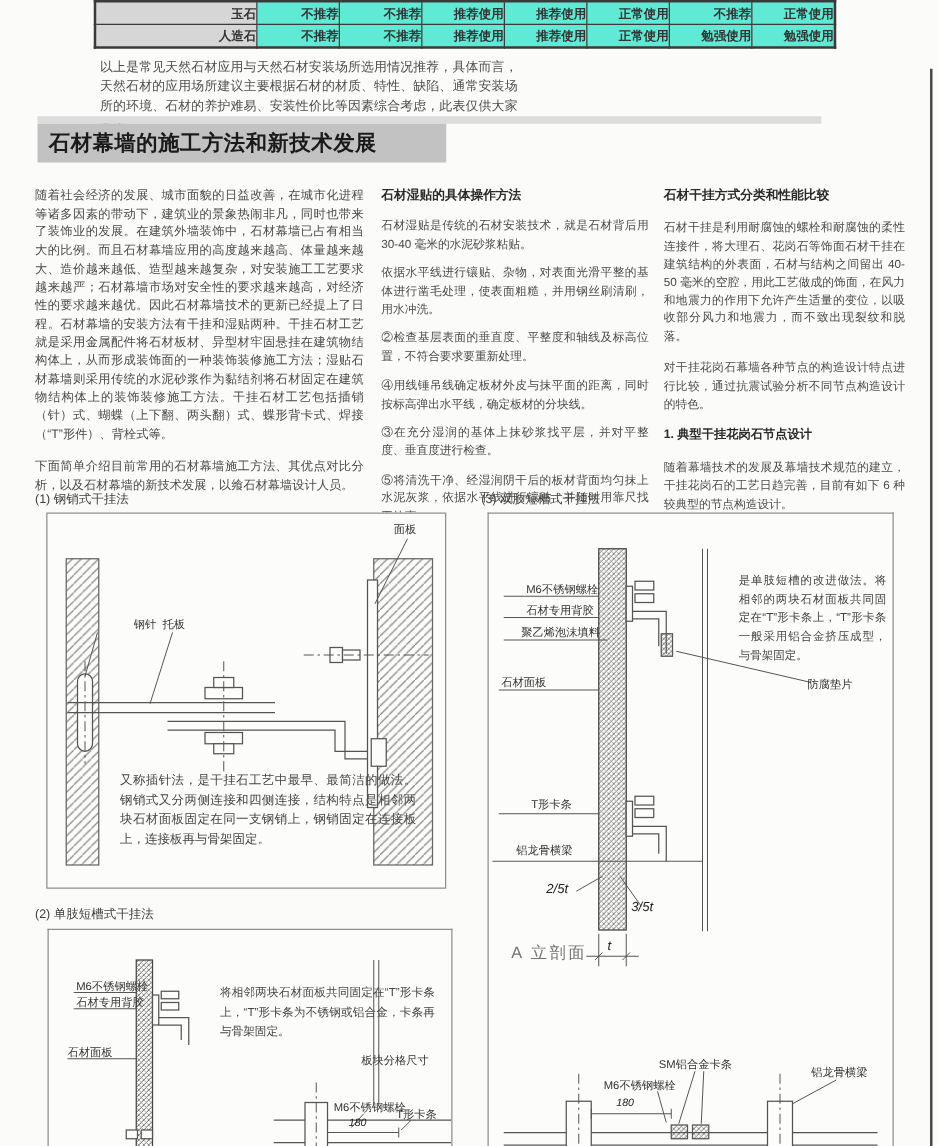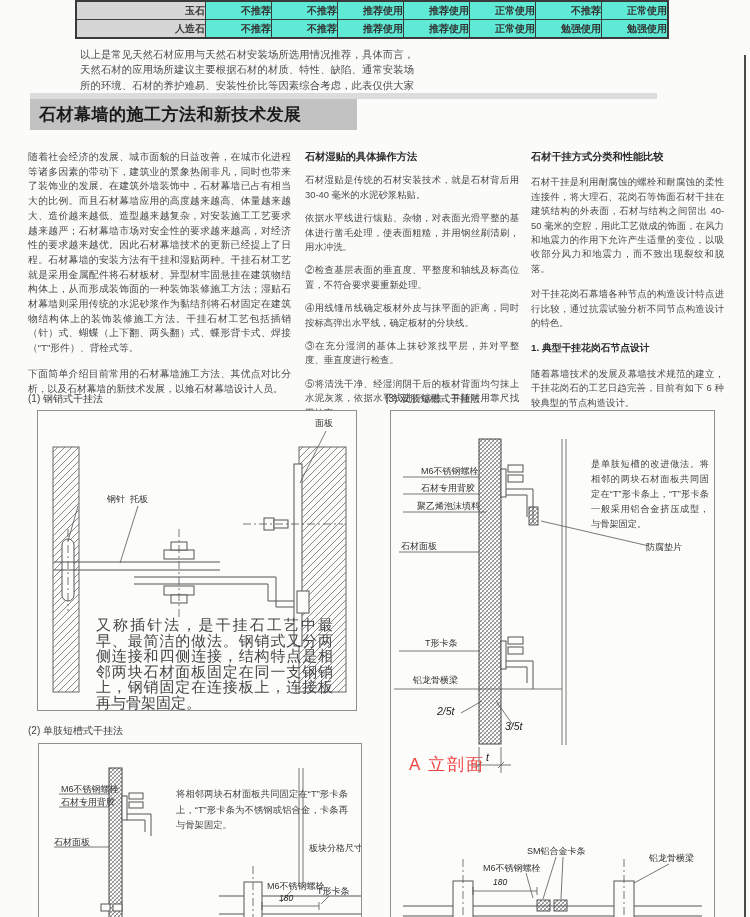--- a/index.html
+++ b/index.html
@@ -36,22 +36,22 @@
   #cap1{left:28px;top:392px;} #cap2{left:28px;top:724px;} #cap3{left:385px;top:392px;text-align:center;}
 
   .dbox{position:absolute;border:1.5px solid #8f8f8f;background:#fcfcfb;overflow:hidden;}
   #dbox1{left:37px;top:410px;width:318px;height:299px;}
   #dbox2{left:38px;top:743px;width:322px;height:174px;border-bottom:none;}
   #dbox3{left:390px;top:410px;width:323px;height:507px;border-bottom:none;}
   .dbox svg{position:absolute;left:0;top:0;}
 
   .dlabel{position:absolute;font-size:9px;color:#333;white-space:nowrap;text-align:right;}
   .dim{font-size:10.5px;font-style:italic;color:#222;}
-  .viewlabel{font-size:17px;letter-spacing:2px;color:#ef4444;}
-  .dnote{position:absolute;font-size:15px;line-height:15.5px;text-align:justify;color:#454545;}
+  .viewlabel{font-size:13px;letter-spacing:2px;color:#737373;}
+  .dnote{position:absolute;font-size:10px;line-height:15.5px;text-align:justify;color:#454545;}
 </style>
 </head>
 <body>
 
 <div class="page">
   <div class="page-edge"></div>
 
   <table class="toptable">
     <tbody>
         <tr>
@@ -165,21 +165,21 @@
         <path d="M180 152 H322 M180 170 H322"></path>
         <rect x="205" y="138" width="18" height="36" fill="#fcfcfb"></rect>
         <path d="M214 122 V174" stroke-dasharray="8 3 2 3" stroke-width="0.8"></path>
         <path d="M223 162 H280 M223 158 V166 M280 158 V166" stroke-width="0.8"></path>
         <path d="M252 147 L242 158 M290 152 L282 160" stroke-width="0.8"></path>
       </g>
     </svg>
     <span class="dlabel" style="left:22px;top:39px;">M6不锈钢螺栓</span>
     <span class="dlabel" style="left:22px;top:52px;">石材专用背胶</span>
     <span class="dlabel" style="left:15px;top:92px;">石材面板</span>
-    <span class="dlabel" style="left:270px;top:98px;">板块分格尺寸</span>
+    <span class="dlabel" style="left:250px;top:98px;">板块分格尺寸</span>
     <span class="dlabel" style="left:228px;top:136px;">M6不锈钢螺栓</span>
     <span class="dlabel" style="left:278px;top:141px;">T形卡条</span>
     <span class="dlabel dim" style="left:240px;top:149px;font-size:8.5px;">180</span>
     <div class="dnote" style="left:137px;top:43px;width:172px;font-size:9.3px;">将相邻两块石材面板共同固定在“T”形卡条上，“T”形卡条为不锈钢或铝合金，卡条再与骨架固定。</div>
   </div>
 
   <div class="dbox" id="dbox3">
     <svg width="323" height="507">
       <defs>
         <pattern id="s3" width="4" height="4" patternUnits="userSpaceOnUse">

